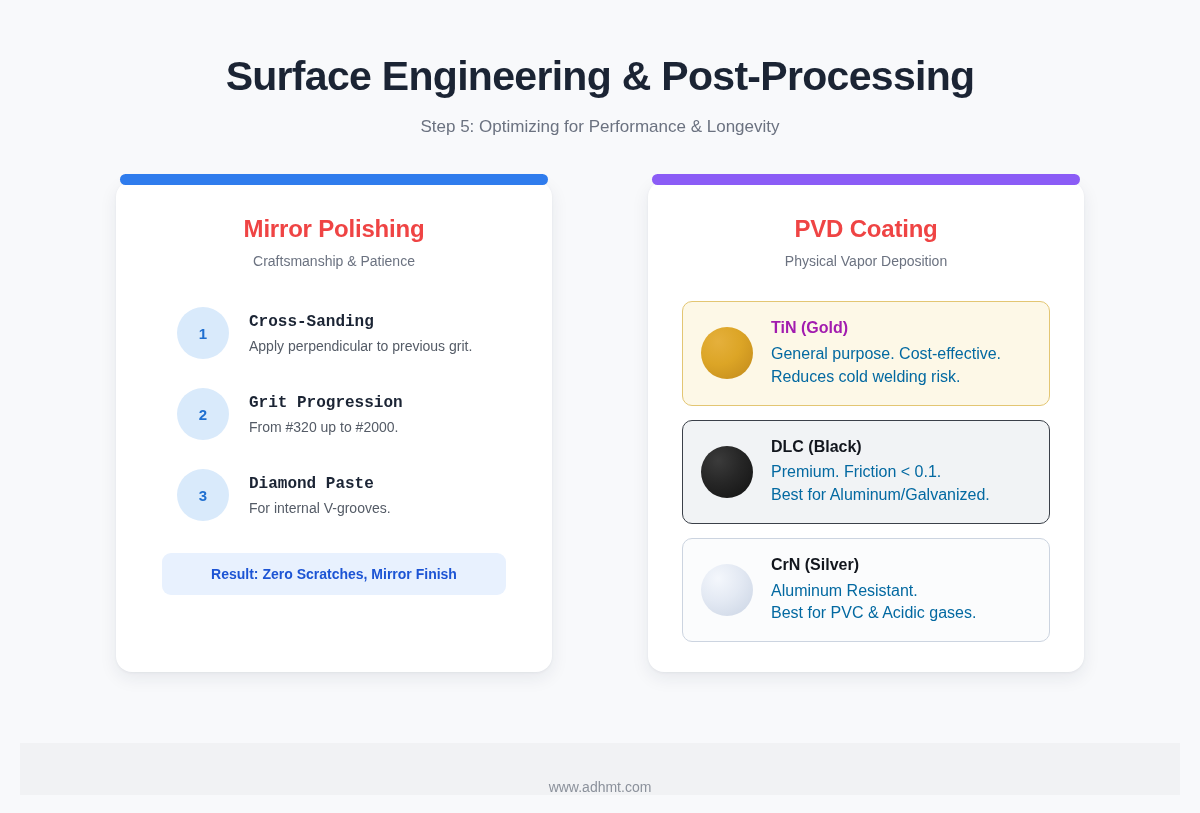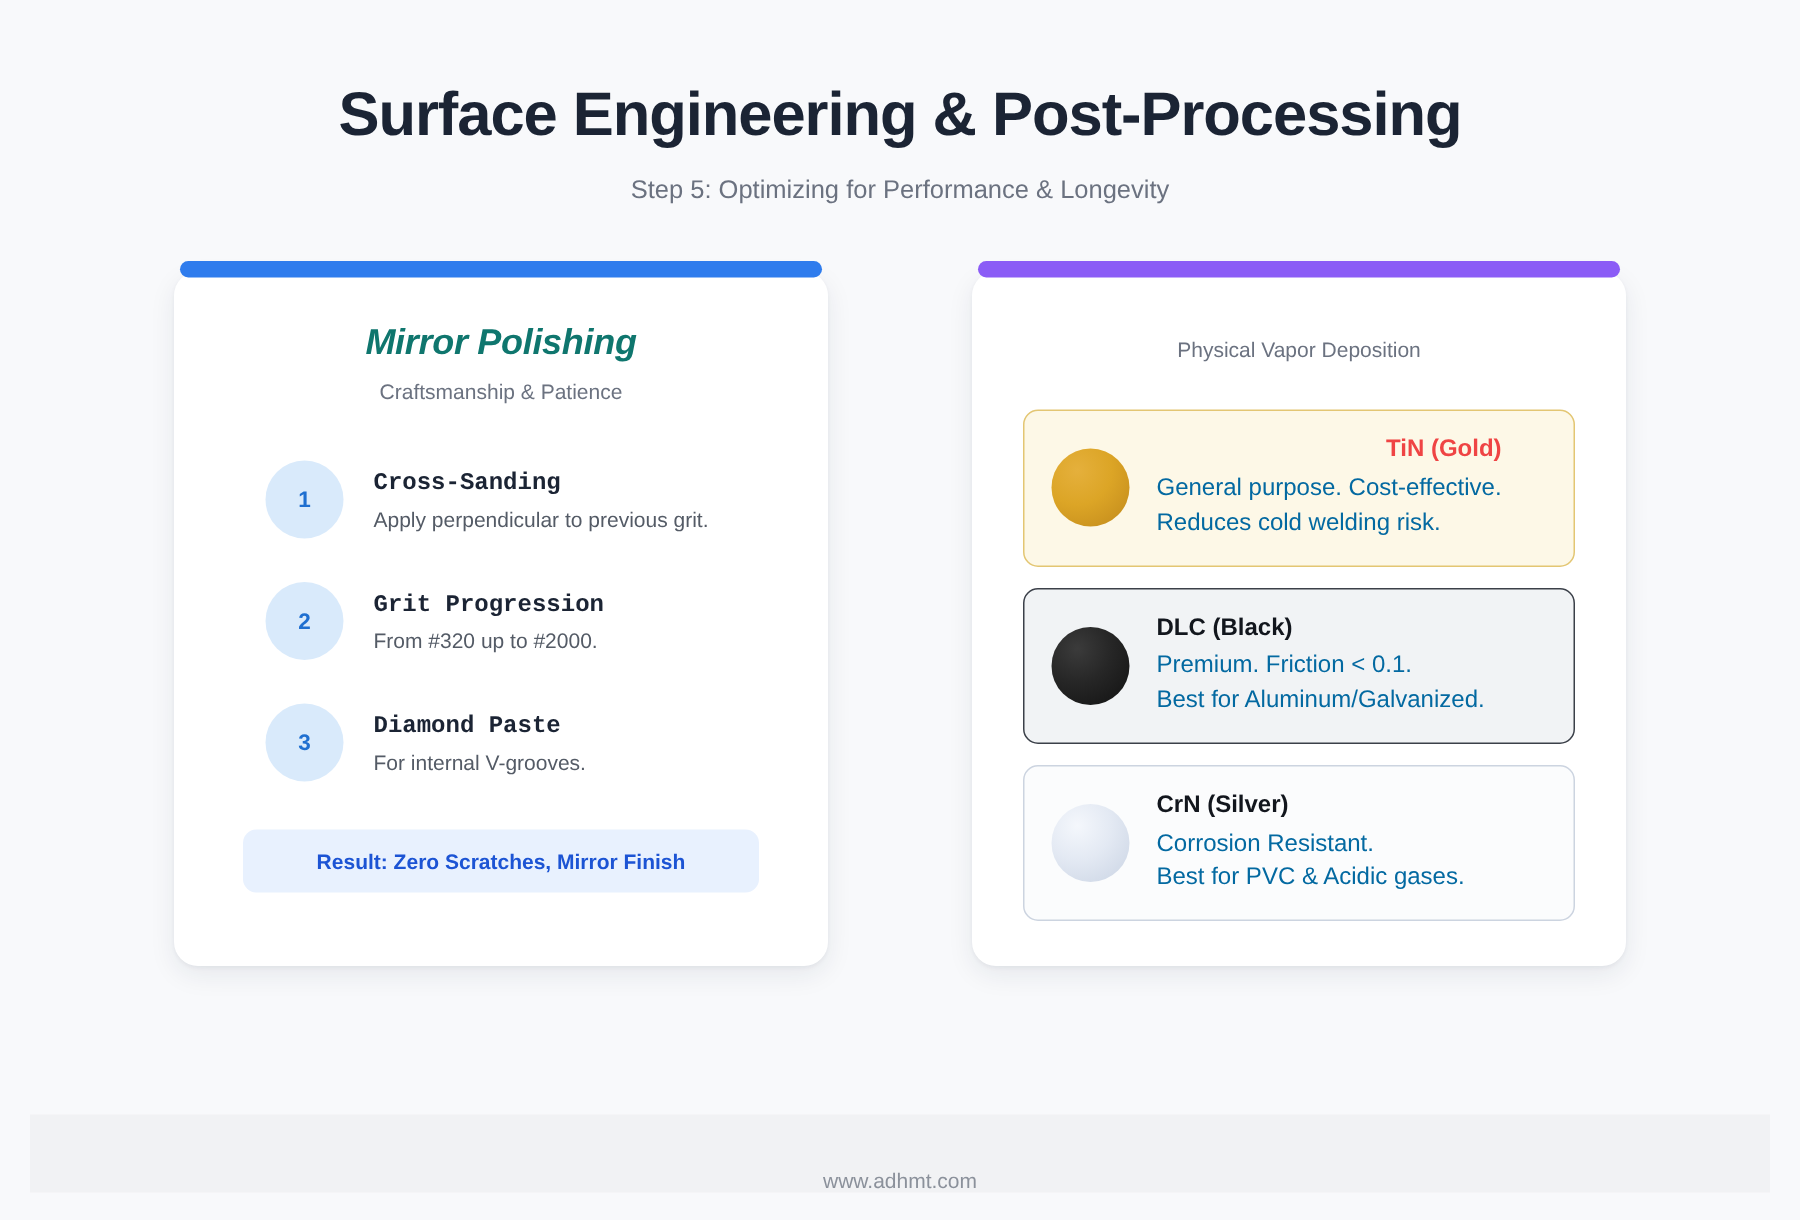--- a/index.html
+++ b/index.html
@@ -71,23 +71,22 @@
     height: 11px;
     border-radius: 7px;
   }
   .accent-blue   { background: #2f7ced; }
   .accent-purple { background: #8b5cf6; }
 
   .card-title {
     text-align: center;
     font-size: 24px;
     font-weight: bold;
-    color: #0f766e;
+    color: #ef4444;
     letter-spacing: -0.2px;
-    font-style: italic;
   }
   .card-subtitle {
     text-align: center;
     margin-top: 10px;
     font-size: 14px;
     color: #6b7280;
   }
 
   
   .steps {
@@ -171,21 +170,21 @@
     font-size: 16px;
     color: #0369a1;
     line-height: 1.42;
   }
 
   
   .coating-tin {
     background: #fdf8e7;
     border: 1px solid #e3c673;
   }
-  .coating-tin .coating-title { color: #ef4444; text-align: right; }
+  .coating-tin .coating-title { color: #a21caf; }
   .coating-tin .coating-dot {
     background: radial-gradient(circle at 33% 28%, #e5b03c 0%, #dca526 45%, #c0881b 100%);
   }
 
   
   .coating-dlc {
     background: #f1f3f5;
     border: 1px solid #3b4049;
   }
   .coating-dlc .coating-title { color: #12161d; }
@@ -266,20 +265,21 @@
         </div>
 
       </div>
 
       <div class="result-banner">Result: Zero Scratches, Mirror Finish</div>
     </section>
 
     <section class="card">
       <div class="card-accent accent-purple"></div>
 
+      <h2 class="card-title">PVD Coating</h2>
       <div class="card-subtitle">Physical Vapor Deposition</div>
 
       <div class="coatings">
 
         <div class="coating coating-tin">
           <div class="coating-dot"></div>
           <div class="coating-body">
             <div class="coating-title">TiN (Gold)</div>
             <div class="coating-desc">
               <div>General purpose. Cost-effective.</div>
@@ -297,21 +297,21 @@
               <div>Best for Aluminum/Galvanized.</div>
             </div>
           </div>
         </div>
 
         <div class="coating coating-crn">
           <div class="coating-dot"></div>
           <div class="coating-body">
             <div class="coating-title">CrN (Silver)</div>
             <div class="coating-desc">
-              <div>Corrosion Resistant.</div>
+              <div>Aluminum Resistant.</div>
               <div>Best for PVC &amp; Acidic gases.</div>
             </div>
           </div>
         </div>
 
       </div>
     </section>
 
   </div>
 

